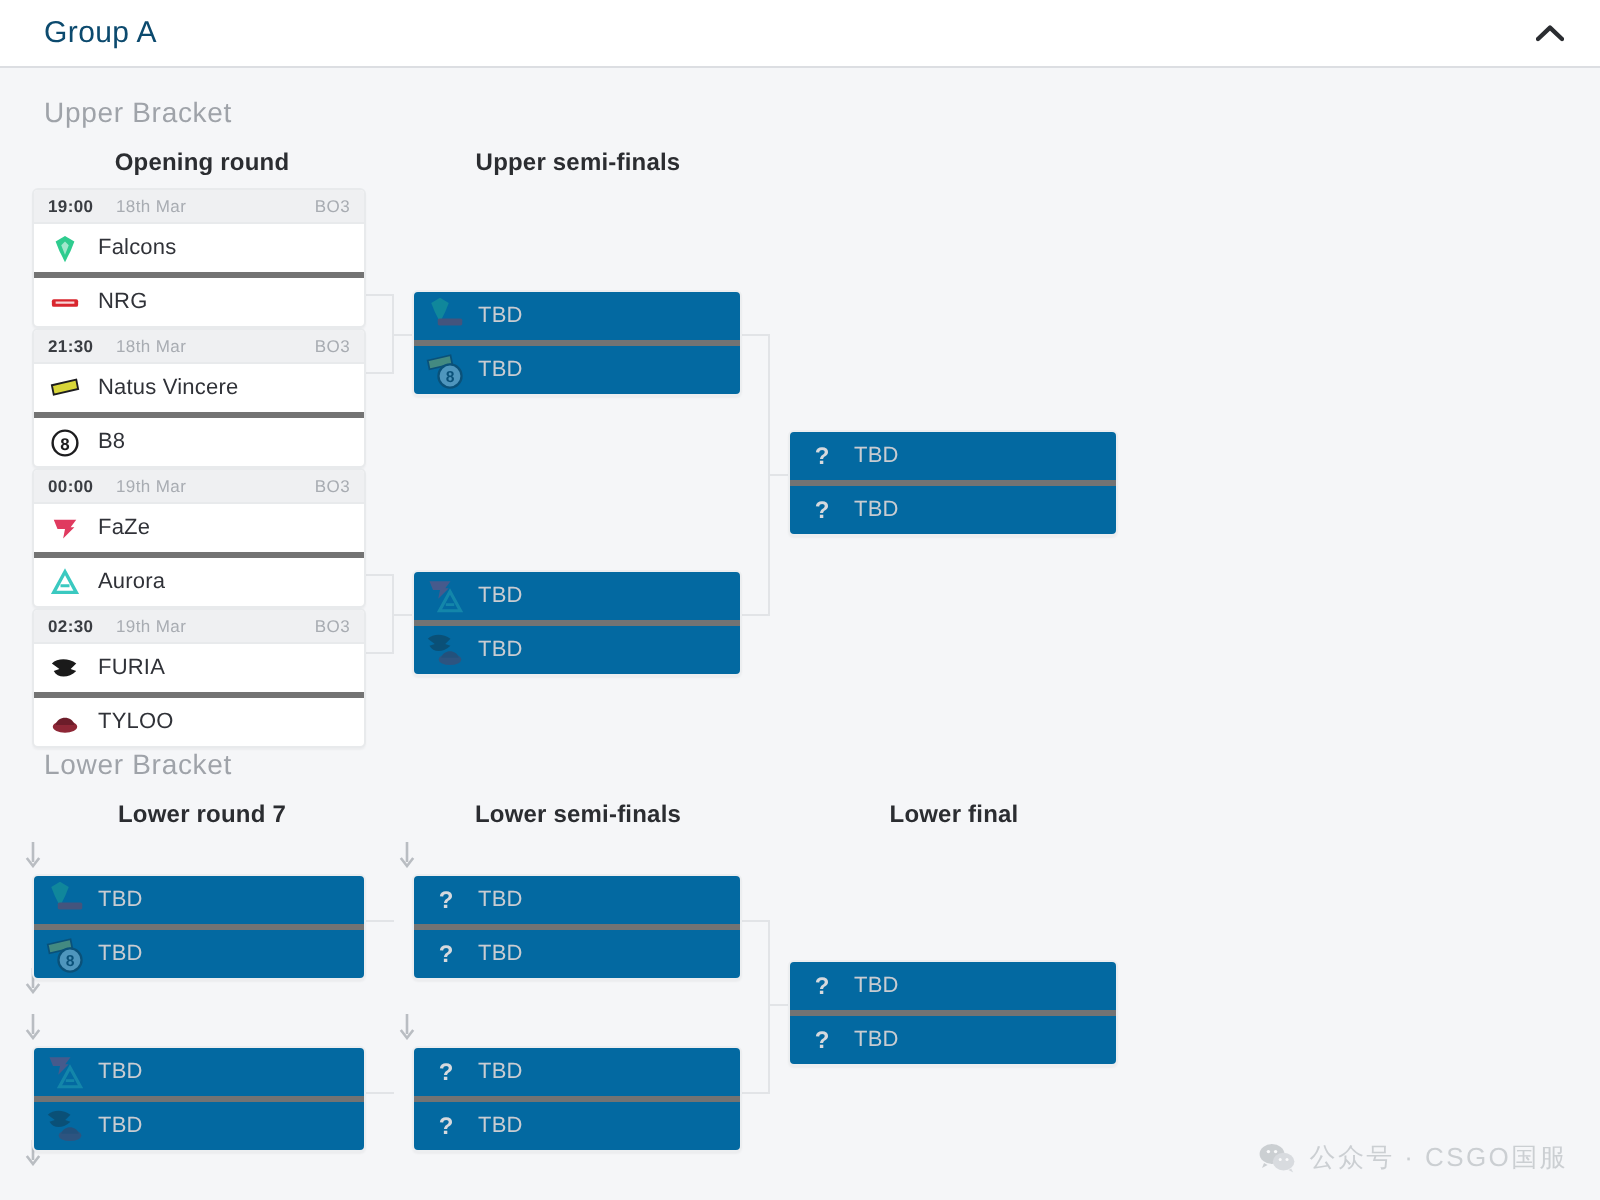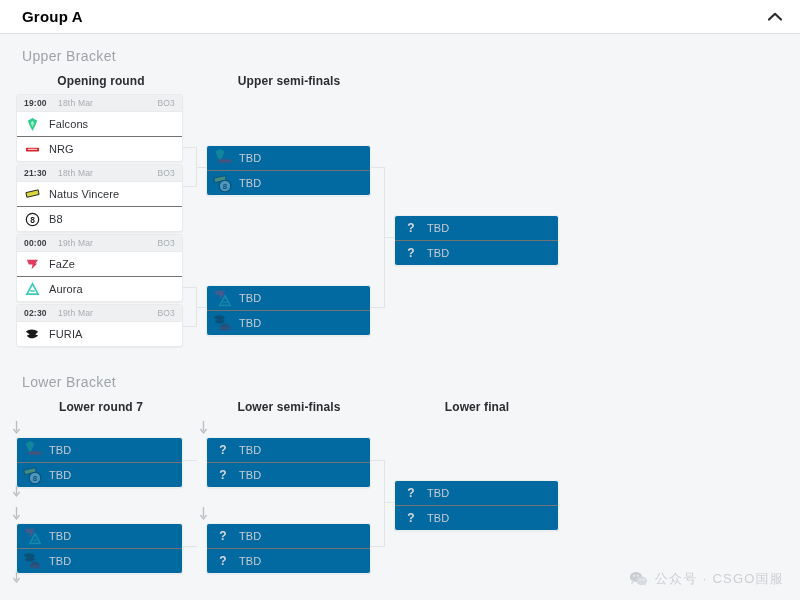--- a/index.html
+++ b/index.html
@@ -12,21 +12,21 @@
   .page{position:relative;width:800px;height:600px;}
 
   
   .hdr{
     position:absolute;left:0;top:0;width:800px;height:34px;
     background:#ffffff;border-bottom:1px solid #dcdee2;
     box-sizing:border-box;
   }
   .hdr-title{
     position:absolute;left:22px;top:8px;
-    font-size:15px;font-weight:bold;color:#000000;letter-spacing:.2px;
+    font-size:15px;font-weight:normal;color:#0c4a6e;letter-spacing:.2px;
   }
   .chev{
     position:absolute;right:18px;top:12px;width:14px;height:9px;
   }
   .chev svg{display:block;}
 
   
   .sect-label{
     position:absolute;font-size:14px;color:#9fa3a9;letter-spacing:.35px;
   }
@@ -49,21 +49,21 @@
   }
   .card-meta{
     height:16px;background:#eff0f2;border-bottom:1px solid #e8eaec;
     position:relative;
   }
   .m-time{position:absolute;left:7px;top:3px;font-size:8.5px;font-weight:bold;color:#3a3d42;letter-spacing:.2px;}
   .m-date{position:absolute;left:41px;top:3px;font-size:8.5px;color:#a8acb2;letter-spacing:.2px;}
   .m-bo{position:absolute;right:7px;top:3px;font-size:8.5px;color:#a8acb2;letter-spacing:.2px;}
 
   .row{
-    height:24px;position:relative;border-bottom:1px solid #737373;
+    height:24px;position:relative;border-bottom:3px solid #737373;
   }
   .row:last-child{border-bottom:none;}
   .row .tname{
     position:absolute;left:32px;top:6px;font-size:11px;color:#303238;
     white-space:nowrap;letter-spacing:.1px;
   }
   .row .logo{
     position:absolute;left:8px;top:5px;width:15px;height:15px;
   }
   .row .logo svg{display:block;}
@@ -211,20 +211,29 @@
       <span class="m-date">19th Mar</span>
       <span class="m-bo">BO3</span>
     </div>
     <div class="row">
       <span class="logo">
         <svg width="15" height="15" viewBox="0 0 16 16">
             <path d="M1 5 C4 2, 10 2, 14 5 L11 8 L14 9 C10 13, 4 13, 2 9 L5 8 Z" fill="#1a1a1a"></path>
           </svg>
       </span>
       <span class="tname">FURIA</span>
+    </div>
+    <div class="row">
+      <span class="logo">
+        <svg width="15" height="15" viewBox="0 0 16 16">
+            <ellipse cx="8" cy="10" rx="6.5" ry="3.2" fill="#8e2736"></ellipse>
+            <path d="M3 9 C4 4, 12 4, 13 9 Z" fill="#6d1d2a"></path>
+          </svg>
+      </span>
+      <span class="tname">TYLOO</span>
     </div>
   </div>
 
   <div class="card tbd" style="left:206px;top:145px;width:165px;">
     <div class="row">
       <span class="ghost">
         <span class="g1"><svg width="14" height="14" viewBox="0 0 16 16">
               <path d="M8 1 L13 4 L11 9 L8 15 L5 9 L3 4 Z" fill="#2ecc8f"></path>
             </svg></span>
         <span class="g2"><svg width="14" height="14" viewBox="0 0 16 16">

